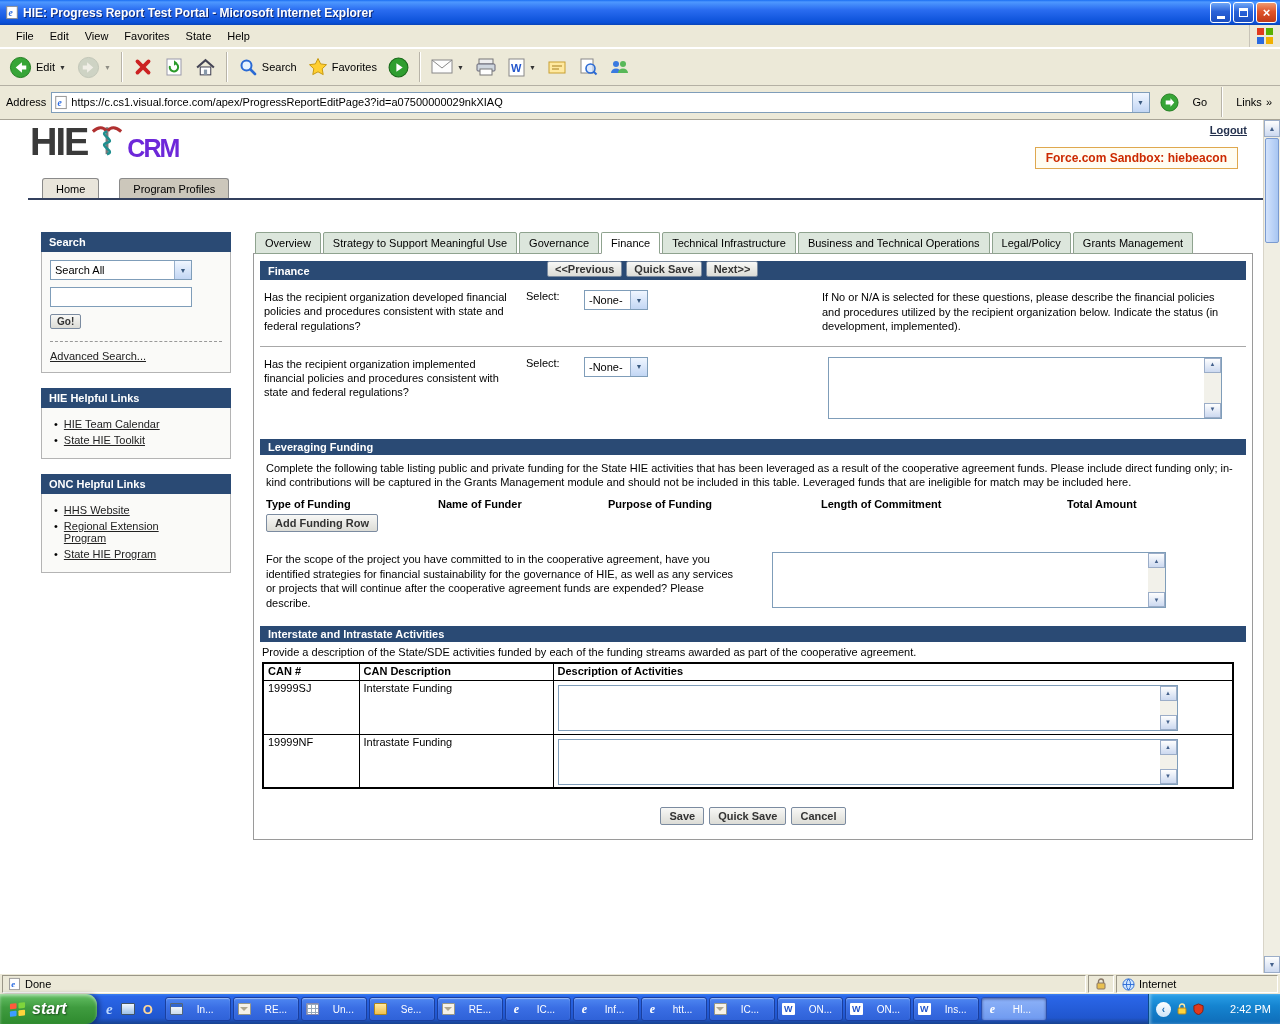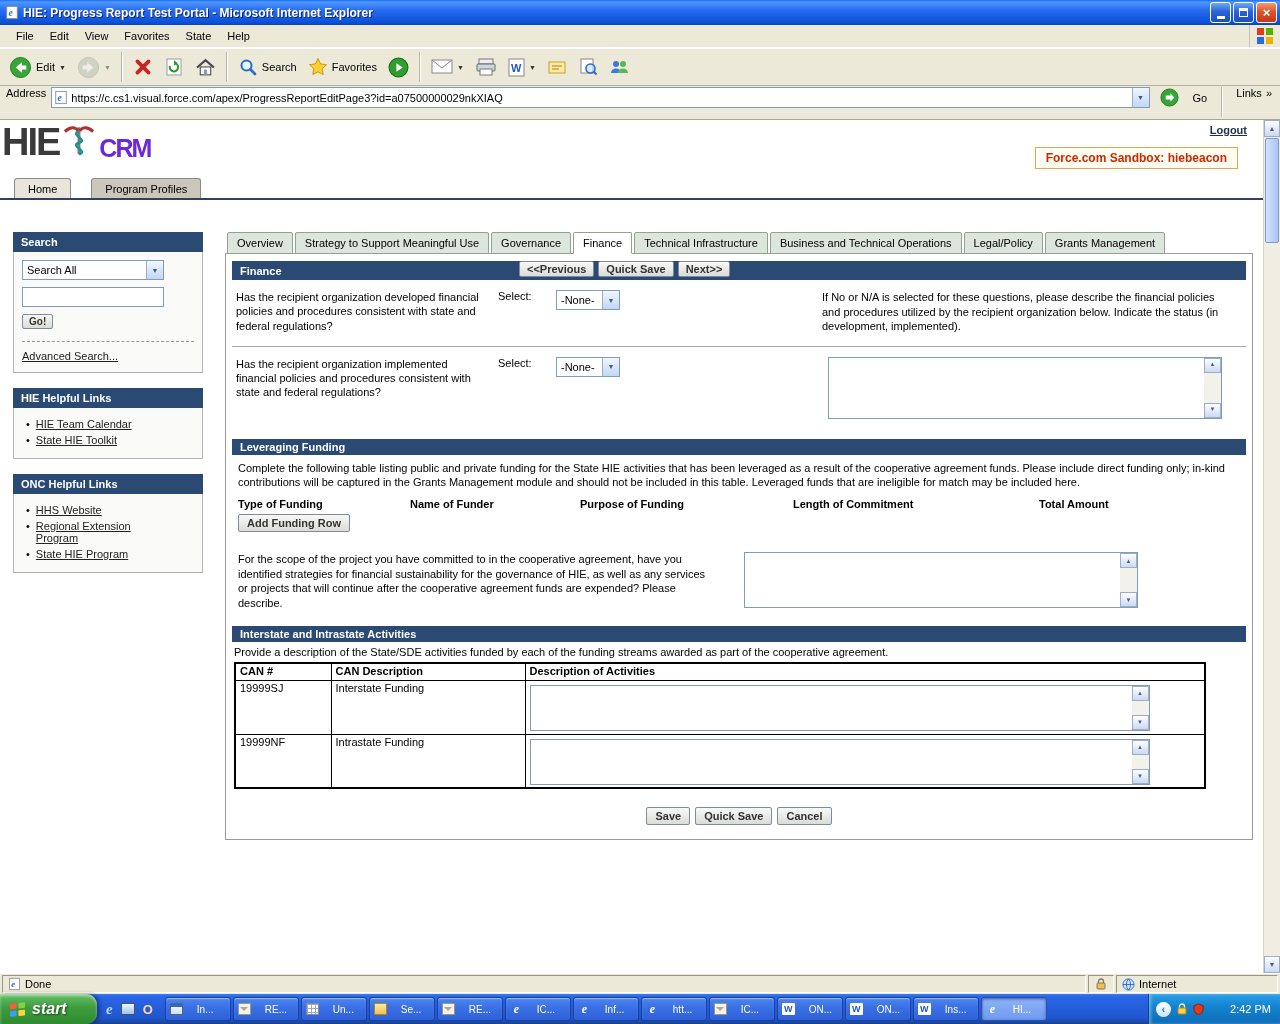--- a/index.html
+++ b/index.html
@@ -27,31 +27,31 @@
 
   
   .toolbar { flex:0 0 38px; background:#ece9d8; border-top:1px solid #fff; border-bottom:1px solid #b4b0a4;
     display:flex; align-items:center; padding:0 4px; gap:1px; }
   .tbtn { display:flex; align-items:center; gap:4px; padding:3px 5px; border-radius:2px; }
   .tbtn .dd { font-size:7px; color:#333; }
   .tsep { width:2px; height:30px; border-left:1px solid #b8b4a8; border-right:1px solid #fff; margin:0 4px; }
   .disabled { opacity:.5; filter:grayscale(.7); }
 
   
-  .addressbar { flex:0 0 25px; background:#ece9d8; display:flex; align-items:flex-start; gap:5px; padding:1px 4px 2px 6px; border-bottom:1px solid #a8a496; }
+  .addressbar { flex:0 0 25px; background:#ece9d8; display:flex; align-items:center; gap:5px; padding:1px 4px 2px 6px; border-bottom:1px solid #a8a496; }
   .addr-field { flex:1; height:21px; background:#fff; border:1px solid #7f9db9; display:flex; align-items:center; padding-left:2px; }
   .addr-field input { flex:1; border:none; outline:none; font:11px "Liberation Sans",sans-serif; padding:0 3px; }
   .combo-btn { width:17px; height:100%; background:linear-gradient(#f0f6ff,#c2d6f4); border-left:1px solid #98b0cc;
     display:flex; align-items:center; justify-content:center; font-size:7px; color:#3a5a80; }
   .go-btn { display:flex; align-items:center; gap:14px; padding:1px 5px; }
   .links-area { display:flex; align-items:center; gap:4px; padding:0 4px; }
 
   
   .viewport { flex:1; position:relative; background:#fff; overflow:hidden; }
-  .page { position:absolute; inset:0 17px 0 0; overflow:hidden; }
+  .page { position:absolute; inset:0 17px 0 0; overflow:hidden;padding-left:28px; }
   .vscroll { position:absolute; top:0; right:0; bottom:0; width:17px; background:#f0eee3; border-left:1px solid #d8d4c8; display:flex; flex-direction:column; }
   .vs-btn { flex:0 0 17px; background:linear-gradient(#fefefe,#ccd9f0); border:1px solid #9badc8; font-size:7px; color:#44618c;
     display:flex; align-items:center; justify-content:center; }
   .vs-thumb { flex:0 0 105px; margin:1px; background:linear-gradient(90deg,#d2e2fc,#a8c6f2); border:1px solid #7a9ad0; border-radius:2px; }
   .vs-track { flex:1; }
 
   
   .site-header { position:relative; height:78px; }
   .logo { position:absolute; left:2px; top:2px; display:flex; align-items:flex-end; }
   .logo-hie { font-size:38px; font-weight:bold; letter-spacing:-2px; color:#3a3a3a; line-height:.9; }

